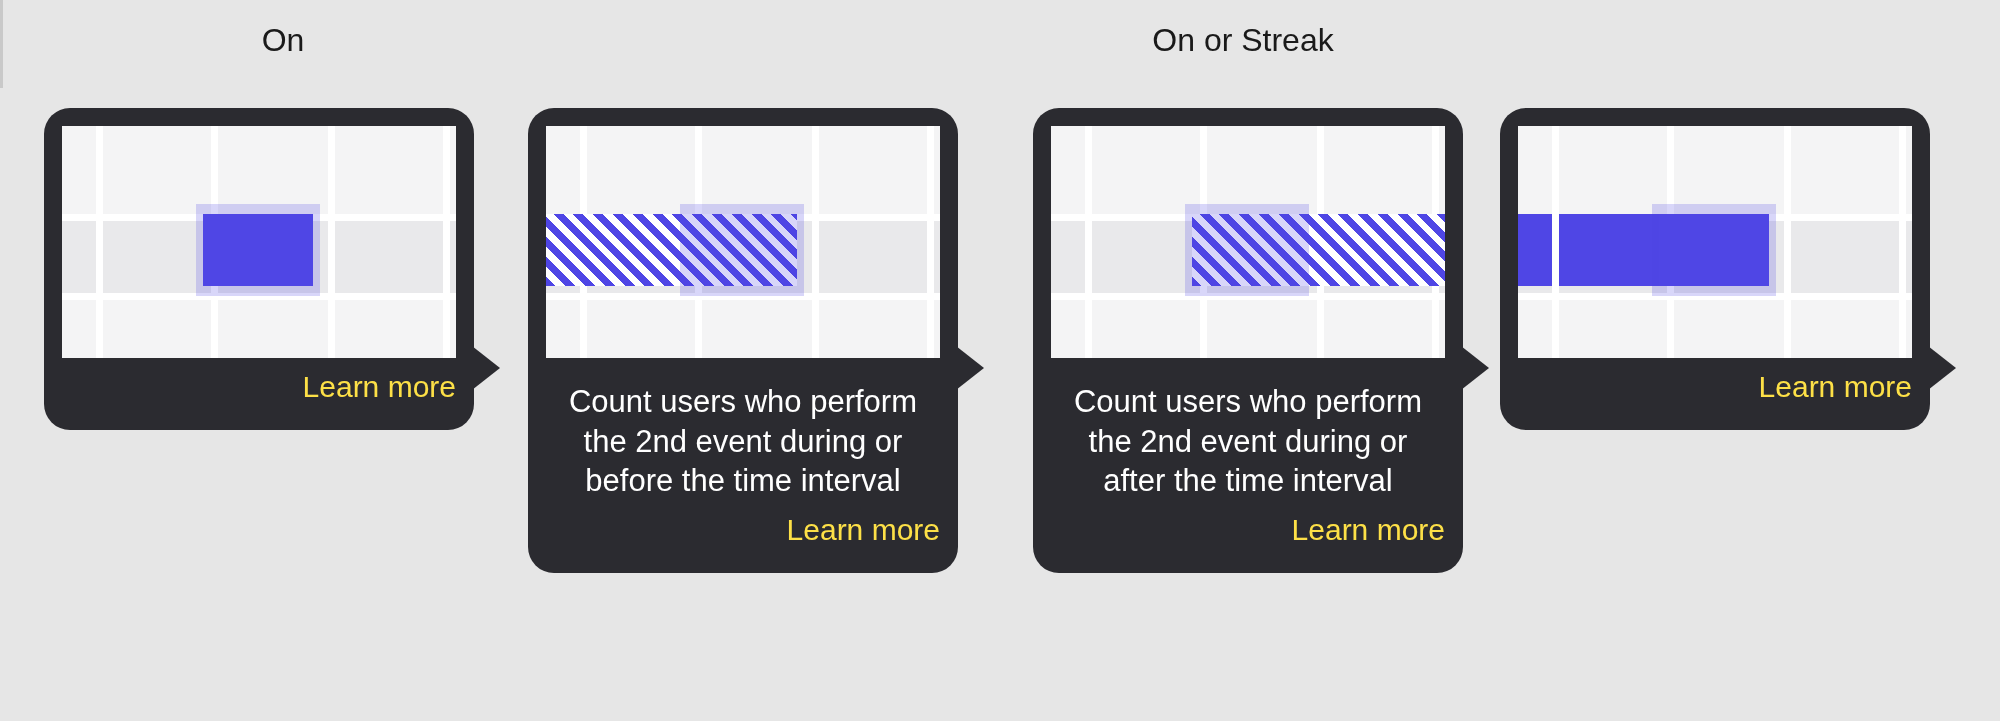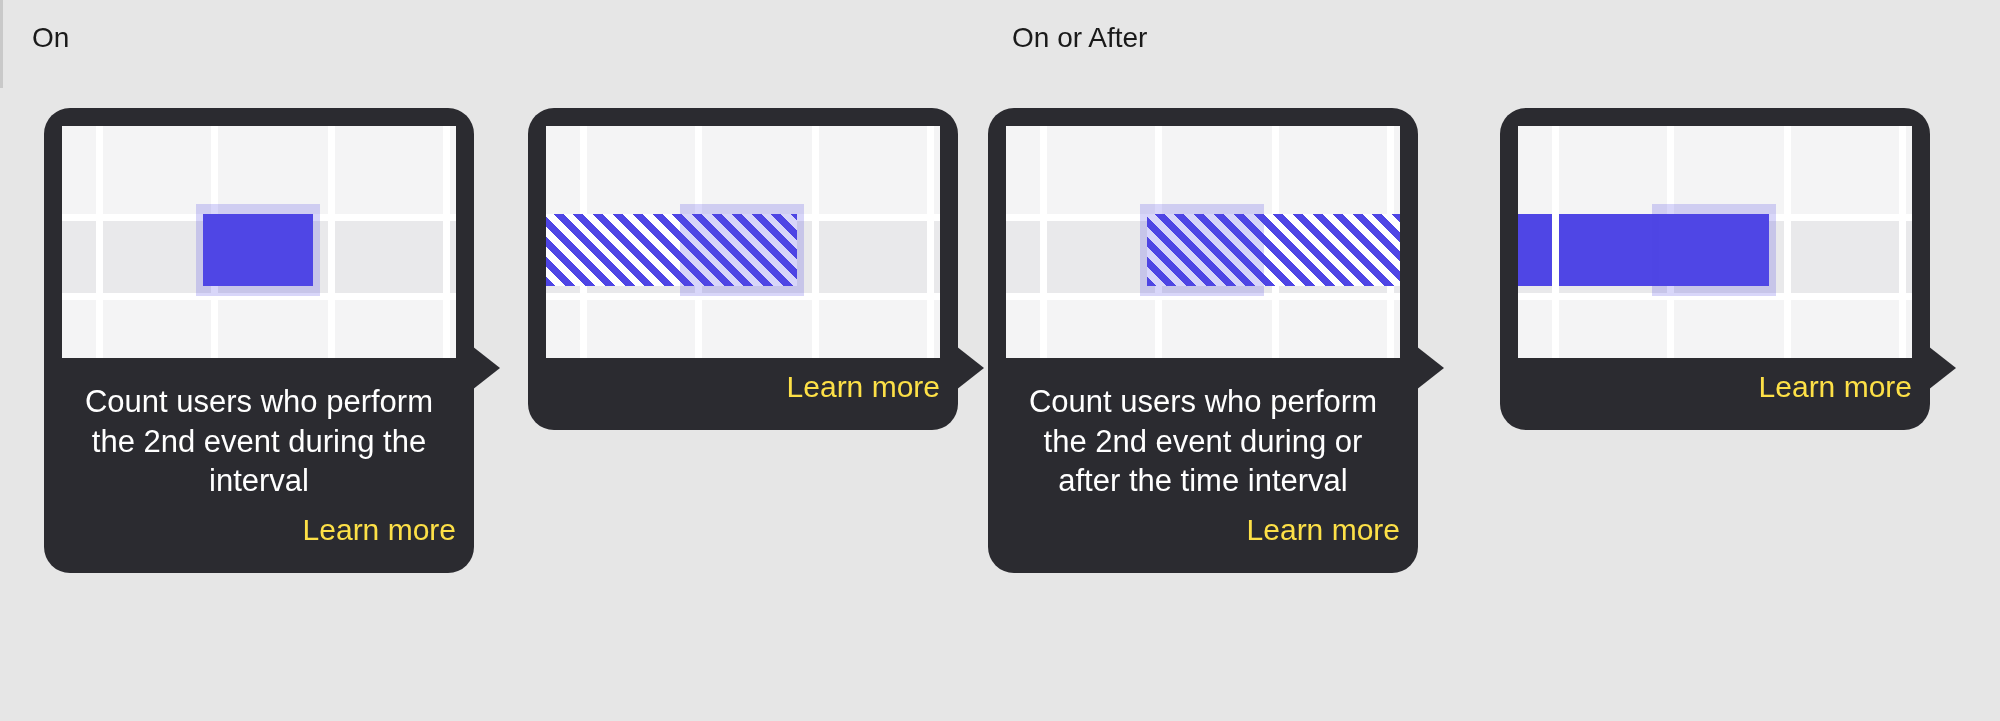--- a/index.html
+++ b/index.html
@@ -22,26 +22,25 @@
     top: 0;
     width: 2000px;
     height: 88px;
     background: #e6e6e6;
     border-left: 3px solid #c9c9c9;
     box-sizing: border-box;
   }
   .header-label {
     position: absolute;
     top: 22px;
-    font-size: 28px;
+    font-size: 32px;
     color: #1a1a1a;
-    text-align: left;
+    text-align: center;
     font-weight: 400;
     white-space: nowrap;
-    padding-left: 29px;
   }
 
   
   .cards {
     position: absolute;
     left: 0;
     top: 0;
     width: 2000px;
     height: 721px;
   }
@@ -142,21 +141,21 @@
     text-align: right;
     font-weight: 400;
     cursor: pointer;
   }
 </style>
 </head>
 <body>
 
 <div class="header-strip">
   <div class="header-label" style="left:0px;   width:560px;">On</div>
-  <div class="header-label" style="left:980px; width:520px;">On or After</div>
+  <div class="header-label" style="left:980px; width:520px;">On or Streak</div>
 </div>
 
 <div class="cards">
 
   <div class="card-wrap" style="left:44px; top:108px;">
     <div class="card">
       <div class="card-tail"></div>
       <div class="diagram">
         <div class="grid-layer">
           <div class="cell"></div>
@@ -173,21 +172,20 @@
             <div class="cell"></div>
             <div class="cell"></div>
             <div class="cell"></div>
             <div class="cell"></div>
         </div>
         <div class="marks">
           <div class="halo" style="left:134px; width:124px;"></div>
           <div class="mark solid" style="left:141px; width:110px;"></div>
         </div>
       </div>
-      <div class="card-desc">Count users who perform the 2nd event during the interval</div>
       <div class="learn-more">Learn more</div>
     </div>
   </div>
 
   <div class="card-wrap" style="left:528px; top:108px;">
     <div class="card">
       <div class="card-tail"></div>
       <div class="diagram">
         <div class="grid-layer">
           <div class="cell"></div>
@@ -204,25 +202,26 @@
             <div class="cell"></div>
             <div class="cell"></div>
             <div class="cell"></div>
             <div class="cell"></div>
         </div>
         <div class="marks">
           <div class="mark striped" style="left:0px; width:251px;"></div>
           <div class="halo" style="left:134px; width:124px;"></div>
         </div>
       </div>
-      <div class="learn-more">Learn more</div>
-    </div>
-  </div>
-
-  <div class="card-wrap" style="left:988px; top:108px;">
+      <div class="card-desc">Count users who perform the 2nd event during or before the time interval</div>
+      <div class="learn-more">Learn more</div>
+    </div>
+  </div>
+
+  <div class="card-wrap" style="left:1033px; top:108px;">
     <div class="card">
       <div class="card-tail"></div>
       <div class="diagram">
         <div class="grid-layer">
           <div class="cell"></div>
             <div class="cell"></div>
             <div class="cell"></div>
             <div class="cell"></div>
             <div class="cell"></div>
           <div class="cell row2"></div>

